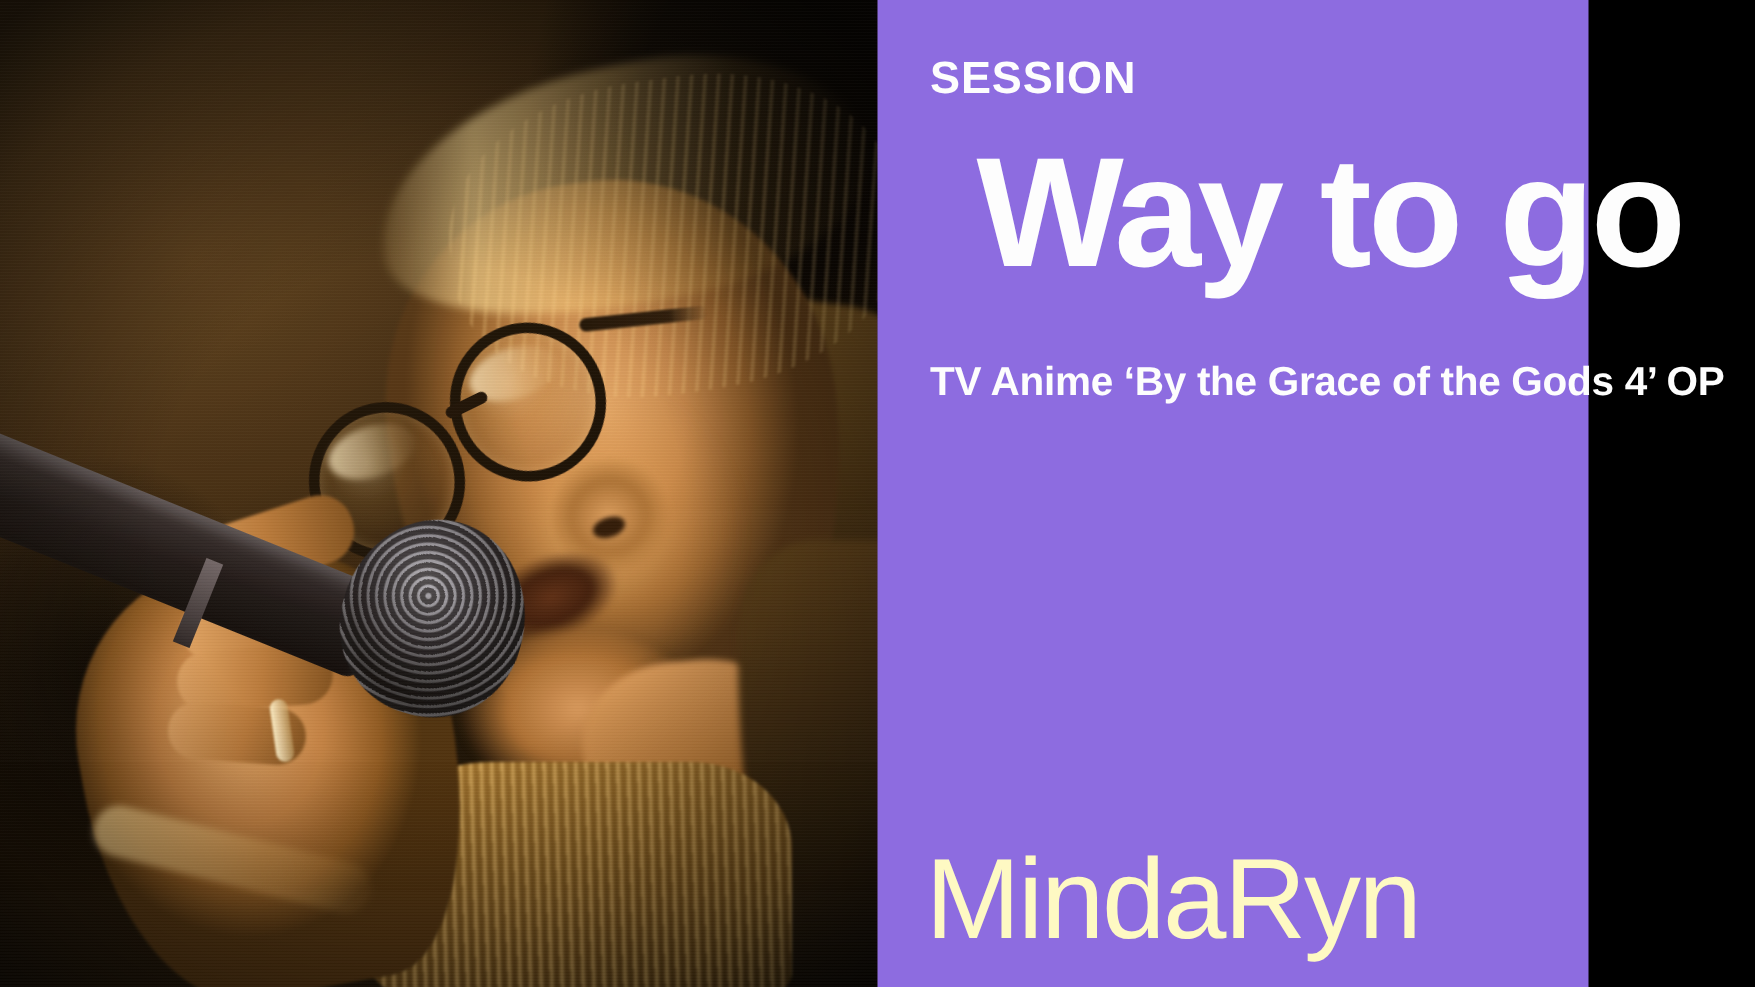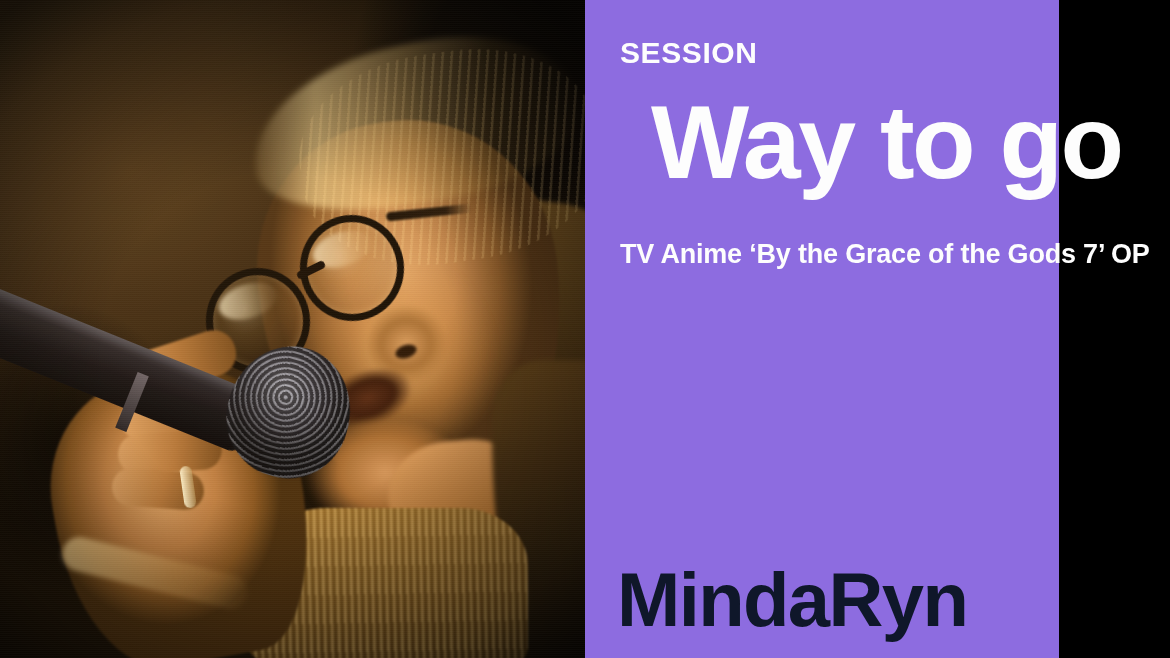--- a/index.html
+++ b/index.html
@@ -343,25 +343,25 @@
     font-size:27px;
     line-height:1.2;
     letter-spacing:-.2px;
     color:#fdfdfd;
     white-space:nowrap;
   }
 
   .guest-name {
     position:absolute;
     left:32px; top:560px;
-    font-weight:700;
+    font-weight:400;
     font-size:76px;
     line-height:1.05;
     letter-spacing:-1.6px;
-    color:#0f172a;
+    color:#fef9c3;
     white-space:nowrap;
   }
 </style>
 </head>
 <body>
 
 <div class="card">
 
   <div class="photo-pane">
     <div class="photo-stage">
@@ -413,19 +413,19 @@
       <div class="grain"></div>
     </div>
   </div>
 
   <div class="info-pane">
 
     <div class="kicker kicker-session">SESSION</div>
 
     <div class="title">Way to go</div>
 
-    <div class="subtitle">TV Anime ‘By the Grace of the Gods 7’ OP</div>
+    <div class="subtitle">TV Anime ‘By the Grace of the Gods 4’ OP</div>
 
 
     <div class="guest-name">MindaRyn</div>
   </div>
 
 </div>
 
 </body></html>

